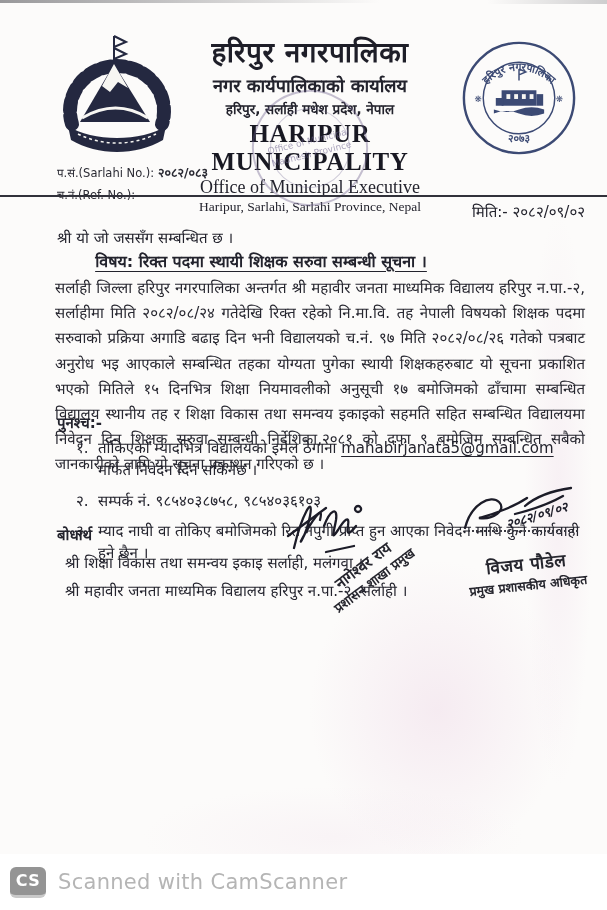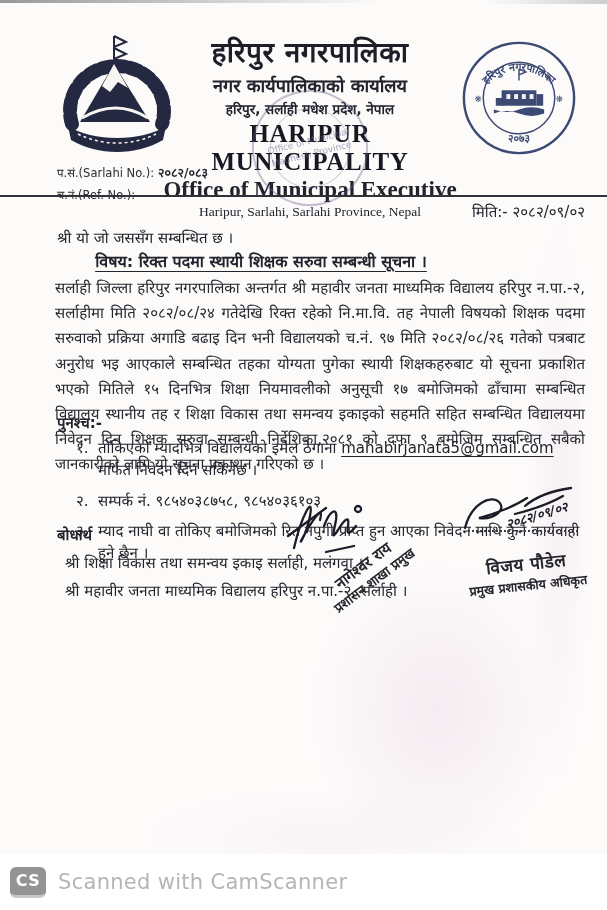--- a/index.html
+++ b/index.html
@@ -25,21 +25,21 @@
   }
 
   
   .emblem-left { position:absolute; left:52px; top:26px; width:130px; height:140px; }
   .seal-right  { position:absolute; left:461px; top:40px; width:116px; height:116px; }
   .head-center { position:absolute; left:160px; top:32px; width:300px; text-align:center; }
   .np-title  { font-size:28px; font-weight:bold; letter-spacing:.5px; color:#1e1e28; }
   .np-sub1   { font-size:18px; font-weight:bold; margin-top:3px; }
   .np-sub2   { font-size:13.5px; font-weight:bold; margin-top:3px; }
   .en-title  { font-family:"Liberation Serif","DejaVu Serif",serif; font-size:25px; font-weight:bold; letter-spacing:.6px; margin-top:2px; color:#181822; }
-  .en-sub1   { font-family:"Liberation Serif","DejaVu Serif",serif; font-size:23px; font-weight:bold; margin-top:1px; }
+  .en-sub1   { font-family:"Liberation Serif","DejaVu Serif",serif; font-size:18px; font-weight:normal; margin-top:1px; }
   .en-sub2   { font-family:"Liberation Serif","DejaVu Serif",serif; font-size:13.5px; margin-top:1px; }
 
   .watermark {
     position:absolute; left:252px; top:90px; width:116px; height:116px;
     border:2px solid rgba(104,92,138,.38); border-radius:50%;
     transform:rotate(-14deg);
     display:flex; flex-direction:column; align-items:center; justify-content:center;
     pointer-events:none;
   }
   .watermark .inner {

